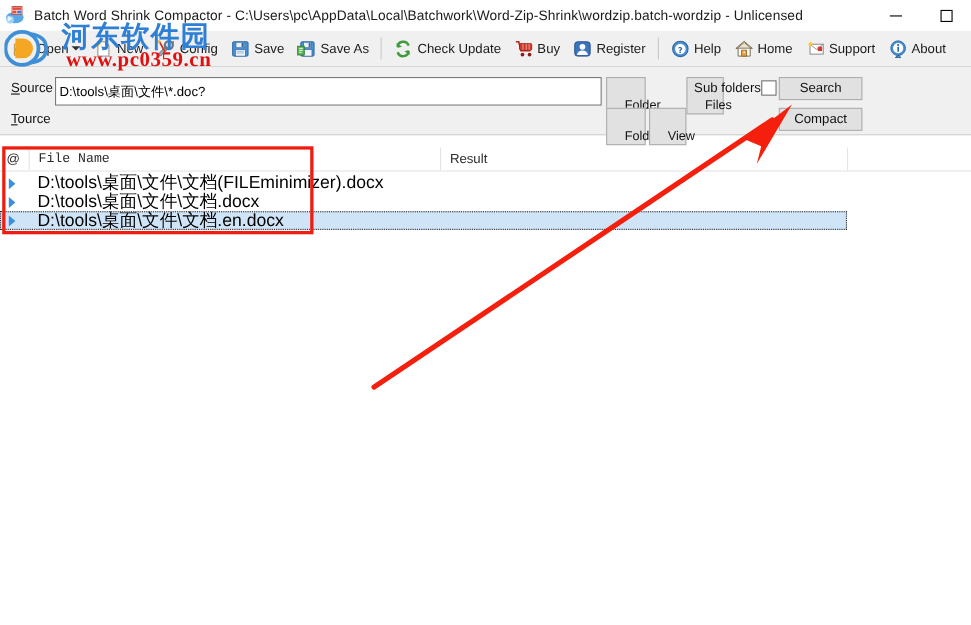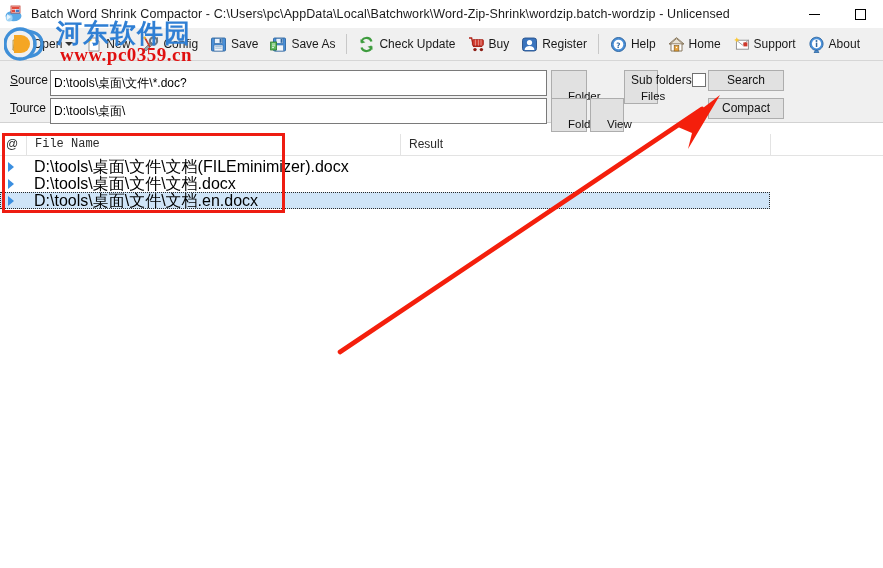--- a/index.html
+++ b/index.html
@@ -483,21 +483,20 @@
     <input class="ftext" type="text" id="source-input" value="D:\tools\桌面\文件\*.doc?" style="">
     <button class="smallbtn btn-folder">Folder</button>
     <button class="smallbtn btn-files">Files</button>
     <div class="subfolders-label">Sub folders</div>
     <div class="subfolders-box"></div>
     <button class="bigbtn">Search</button>
   </div>
 
   <div class="frow" id="row-target">
     <div class="flabel"><u>T</u><span>ource</span></div>
-    <input class="ftext" type="text" id="target-input" value="D:\tools\桌面\" style="">
     <button class="smallbtn btn-folder">Folder</button>
     <button class="smallbtn btn-view">View</button>
     <button class="bigbtn">Compact</button>
   </div>
 
 </div>
 
 <div id="listview">
   <div id="list-header">
     <div class="hcell" id="hc-at">@</div>

